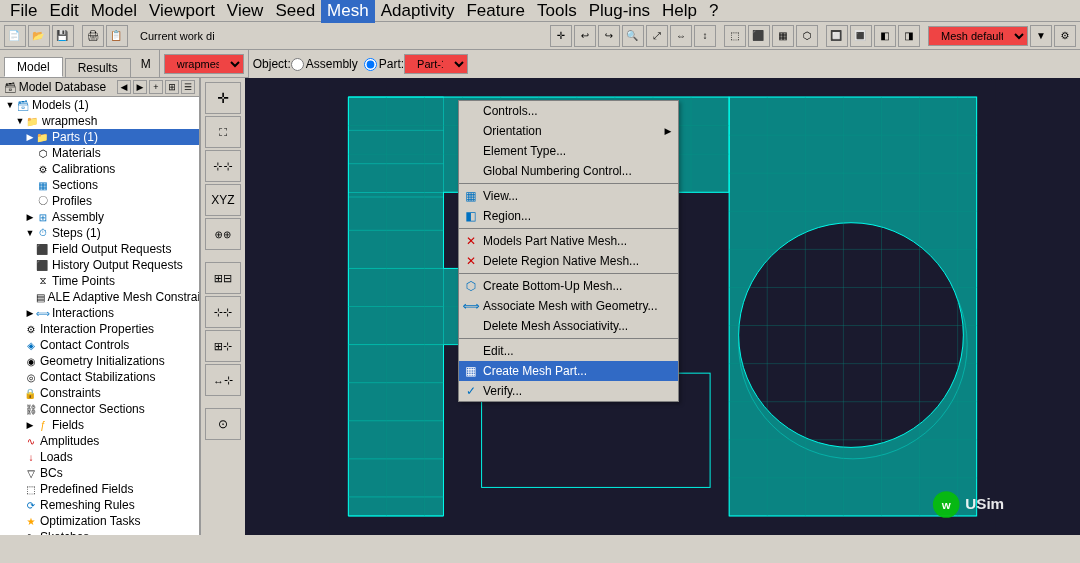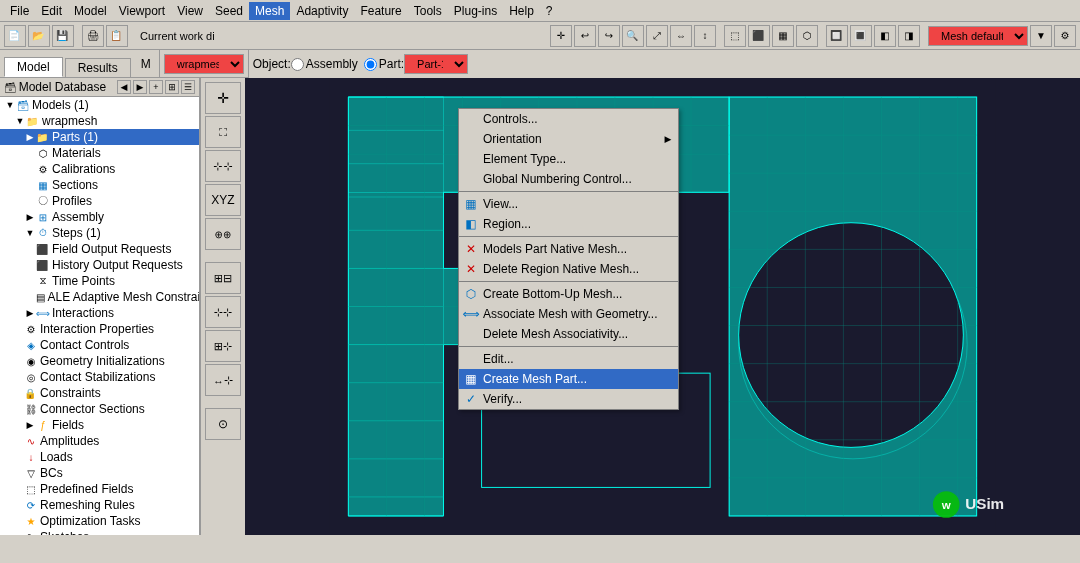--- a/index.html
+++ b/index.html
@@ -1,20 +1,20 @@
 <!DOCTYPE html>
 <html><head>
   <meta charset="utf-8">
   <style>
     * { margin: 0; padding: 0; box-sizing: border-box; }
     body { width: 1080px; height: 563px; overflow: hidden; font-family: Arial, sans-serif; font-size: 12px; background: #d4d0c8; }
 
     
     .menu-bar { display: flex; align-items: center; background: #d4d0c8; height: 22px; border-bottom: 1px solid #999; padding: 0 4px; }
-    .menu-item { padding: 2px 6px; cursor: pointer; font-size: 12px; }
+    .menu-item { padding: 2px 6px; cursor: pointer; font-size: 17px; }
     .menu-item:hover, .menu-item.active { background: #316ac5; color: white; }
 
     
     .toolbar { display: flex; align-items: center; background: #d4d0c8; height: 28px; border-bottom: 1px solid #999; padding: 2px 4px; gap: 2px; }
     .tb-btn { width: 22px; height: 22px; background: #d4d0c8; border: 1px solid #999; cursor: pointer; display: flex; align-items: center; justify-content: center; font-size: 10px; }
     .tb-sep { width: 4px; height: 22px; }
 
     
     .main { display: flex; height: calc(563px - 22px - 28px - 28px - 28px); }
     .tab { padding: 2px 12px; border: 1px solid #999; border-bottom: none; cursor: pointer; background: #d4d0c8; font-size: 12px; margin-right: 2px; }
@@ -25,21 +25,21 @@
     .sidebar-header { background: #d4d0c8; padding: 2px 4px; border-bottom: 1px solid #999; display: flex; align-items: center; gap: 2px; font-size: 12px; }
     .tree-item { display: flex; align-items: center; padding: 1px 0; cursor: pointer; white-space: nowrap; }
     .tree-item.selected { background: #316ac5; color: white; }
     .tree-icon { width: 14px; height: 14px; display: inline-flex; align-items: center; justify-content: center; font-size: 10px; margin-right: 2px; }
     .expand-icon { width: 12px; text-align: center; font-size: 9px; }
 
     
     .canvas-area { flex: 1; background: #1a1a2e; position: relative; overflow: hidden; }
 
     
-    .dropdown-overlay { position: absolute; top: 8px; left: 0; width: 100%; height: 100%; z-index: 100; pointer-events: none; }
+    .dropdown-overlay { position: absolute; top: 0; left: 0; width: 100%; height: 100%; z-index: 100; pointer-events: none; }
     .dropdown { position: absolute; top: 22px; left: 213px; background: #d4d0c8; border: 1px solid #808080; box-shadow: 2px 2px 4px rgba(0,0,0,0.3); min-width: 220px; z-index: 200; pointer-events: all; }
     .dropdown-item { display: flex; align-items: center; padding: 3px 20px 3px 24px; cursor: pointer; font-size: 12px; position: relative; }
     .dropdown-item.active { background: #316ac5; color: white; }
     .dropdown-sep { height: 1px; background: #808080; margin: 2px 0; }
     .dropdown-item .arrow { position: absolute; right: 6px; font-size: 9px; }
     .dropdown-item .icon-placeholder { position: absolute; left: 4px; width: 16px; height: 16px; display: flex; align-items: center; justify-content: center; }
 
     
     .right-toolbar { width: 45px; background: #d4d0c8; border-left: 1px solid #999; display: flex; flex-direction: column; align-items: center; padding: 4px 2px; gap: 2px; overflow: hidden; }
     .rt-btn { width: 36px; height: 32px; background: #d4d0c8; border: 1px solid #999; cursor: pointer; display: flex; align-items: center; justify-content: center; font-size: 10px; }

